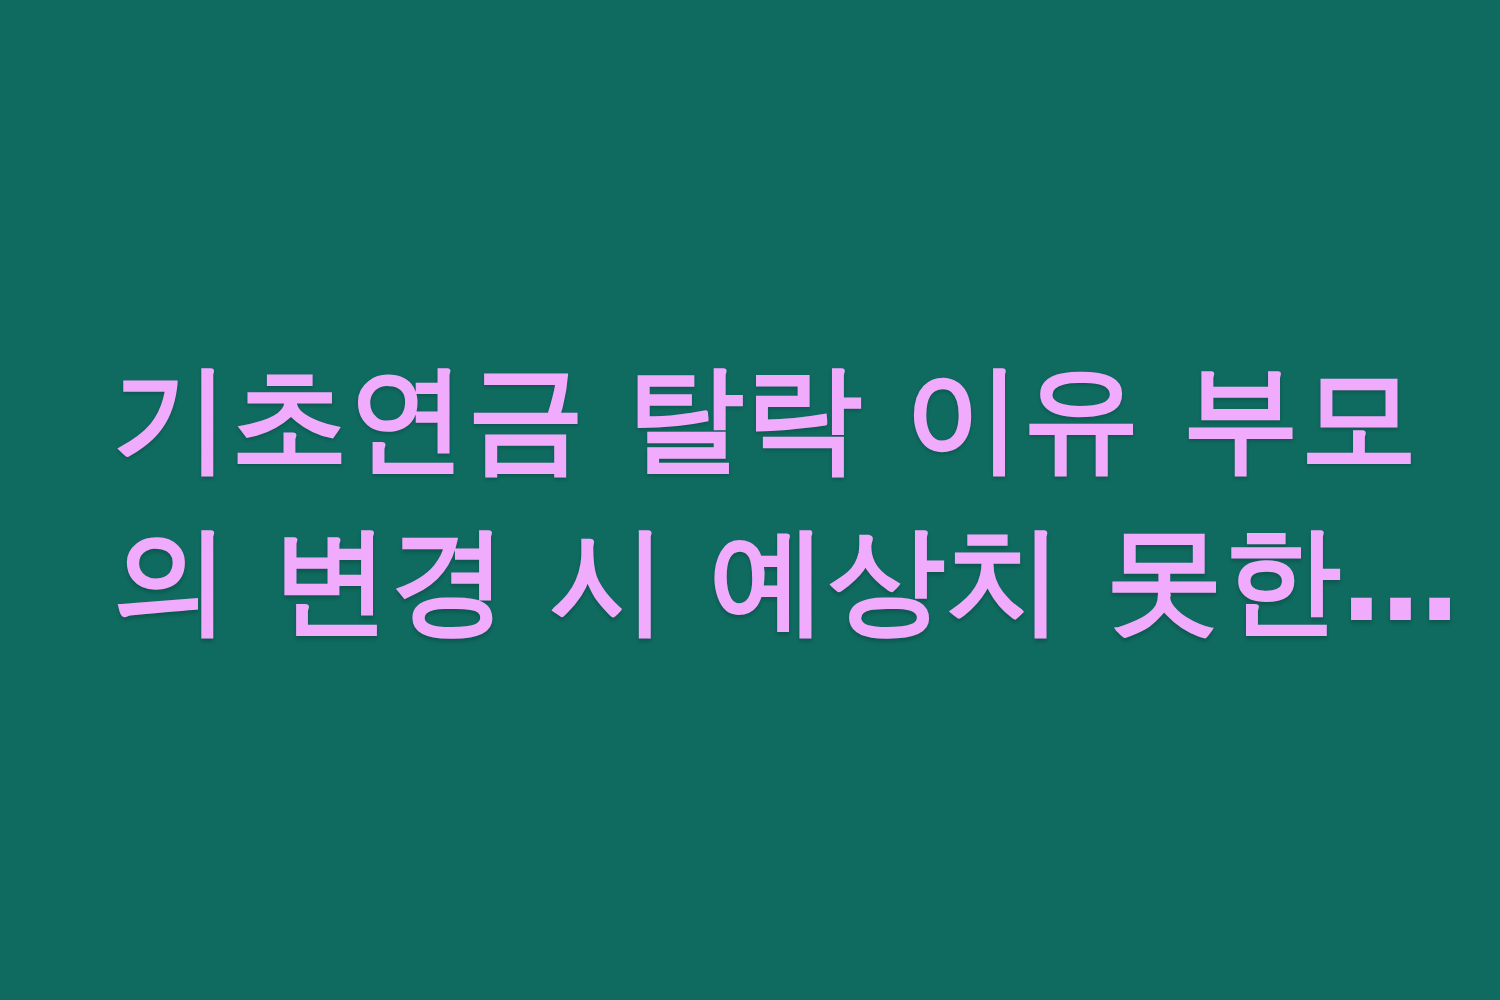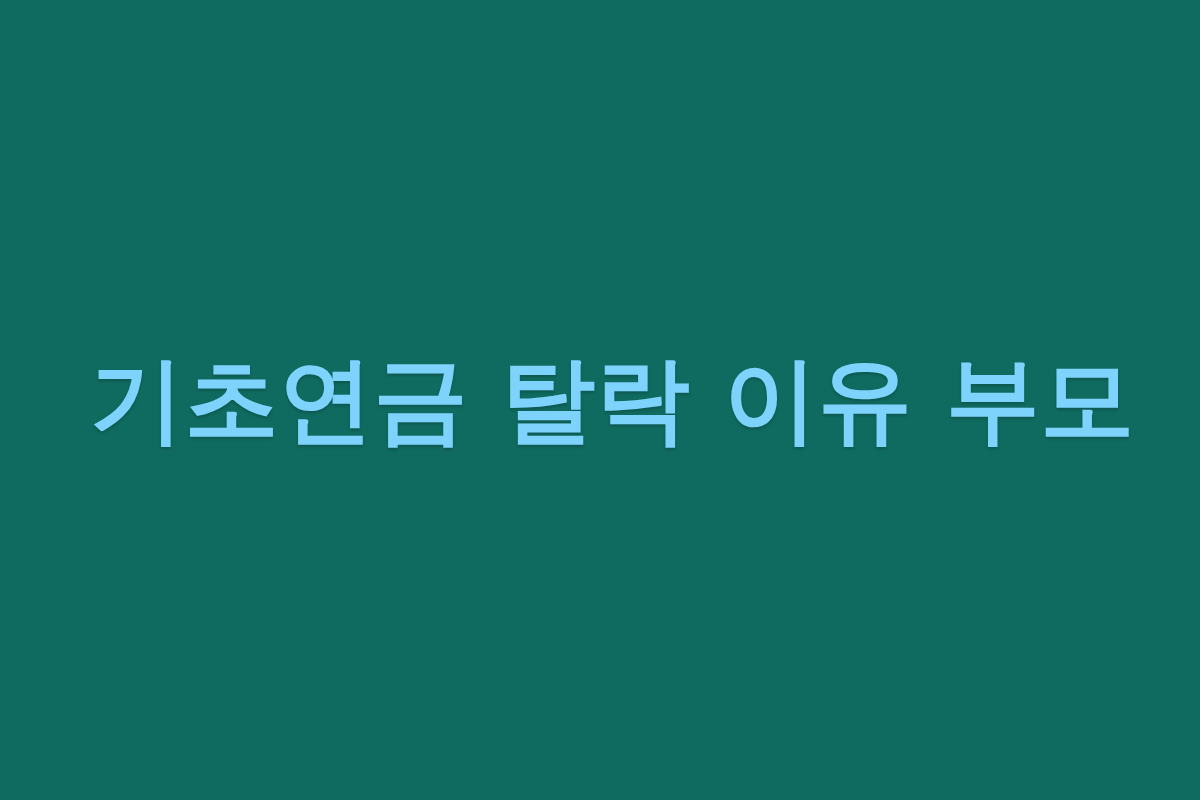--- a/index.html
+++ b/index.html
@@ -29,32 +29,33 @@
 
   .headline-block {
     width: 1040px;
     text-align: center;
     padding: 0 10px;
     box-sizing: border-box;
   }
 
   .headline-line {
     display: block;
-    color: #7dd3fc;
+    color: #f0abfc;
     font-family: "DejaVu Sans", "Liberation Sans", sans-serif;
     font-size: 94px;
     font-weight: 700;
     line-height: 130px;
     letter-spacing: 0.5px;
     white-space: nowrap;
     text-shadow: 0 2px 3px rgba(0, 0, 0, 0.18);
   }
 </style>
 </head>
 <body>
 
 <div class="thumbnail-card">
 
   <div class="headline-block">
     <span class="headline-line">기초연금 탈락 이유 부모</span>
+    <span class="headline-line">의 변경 시 예상치 못한…</span>
   </div>
 
 </div>
 
 </body></html>

